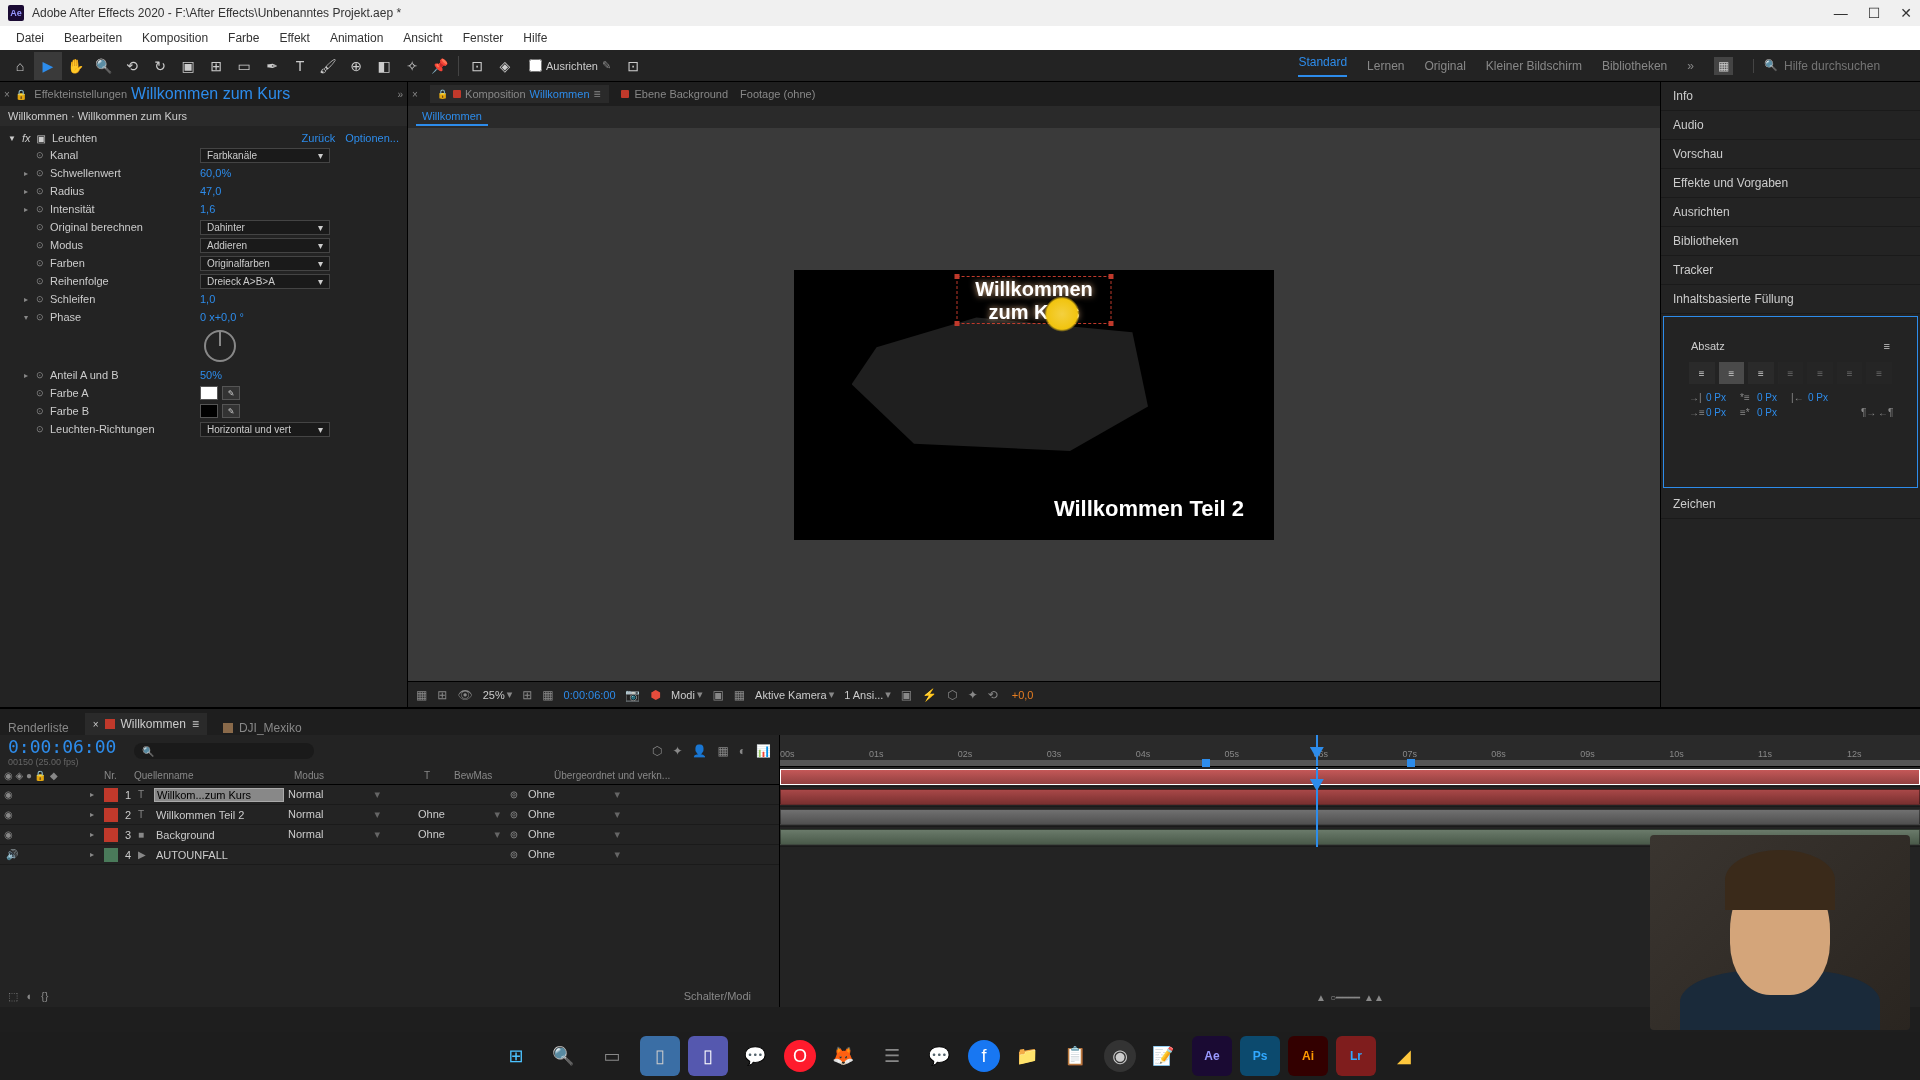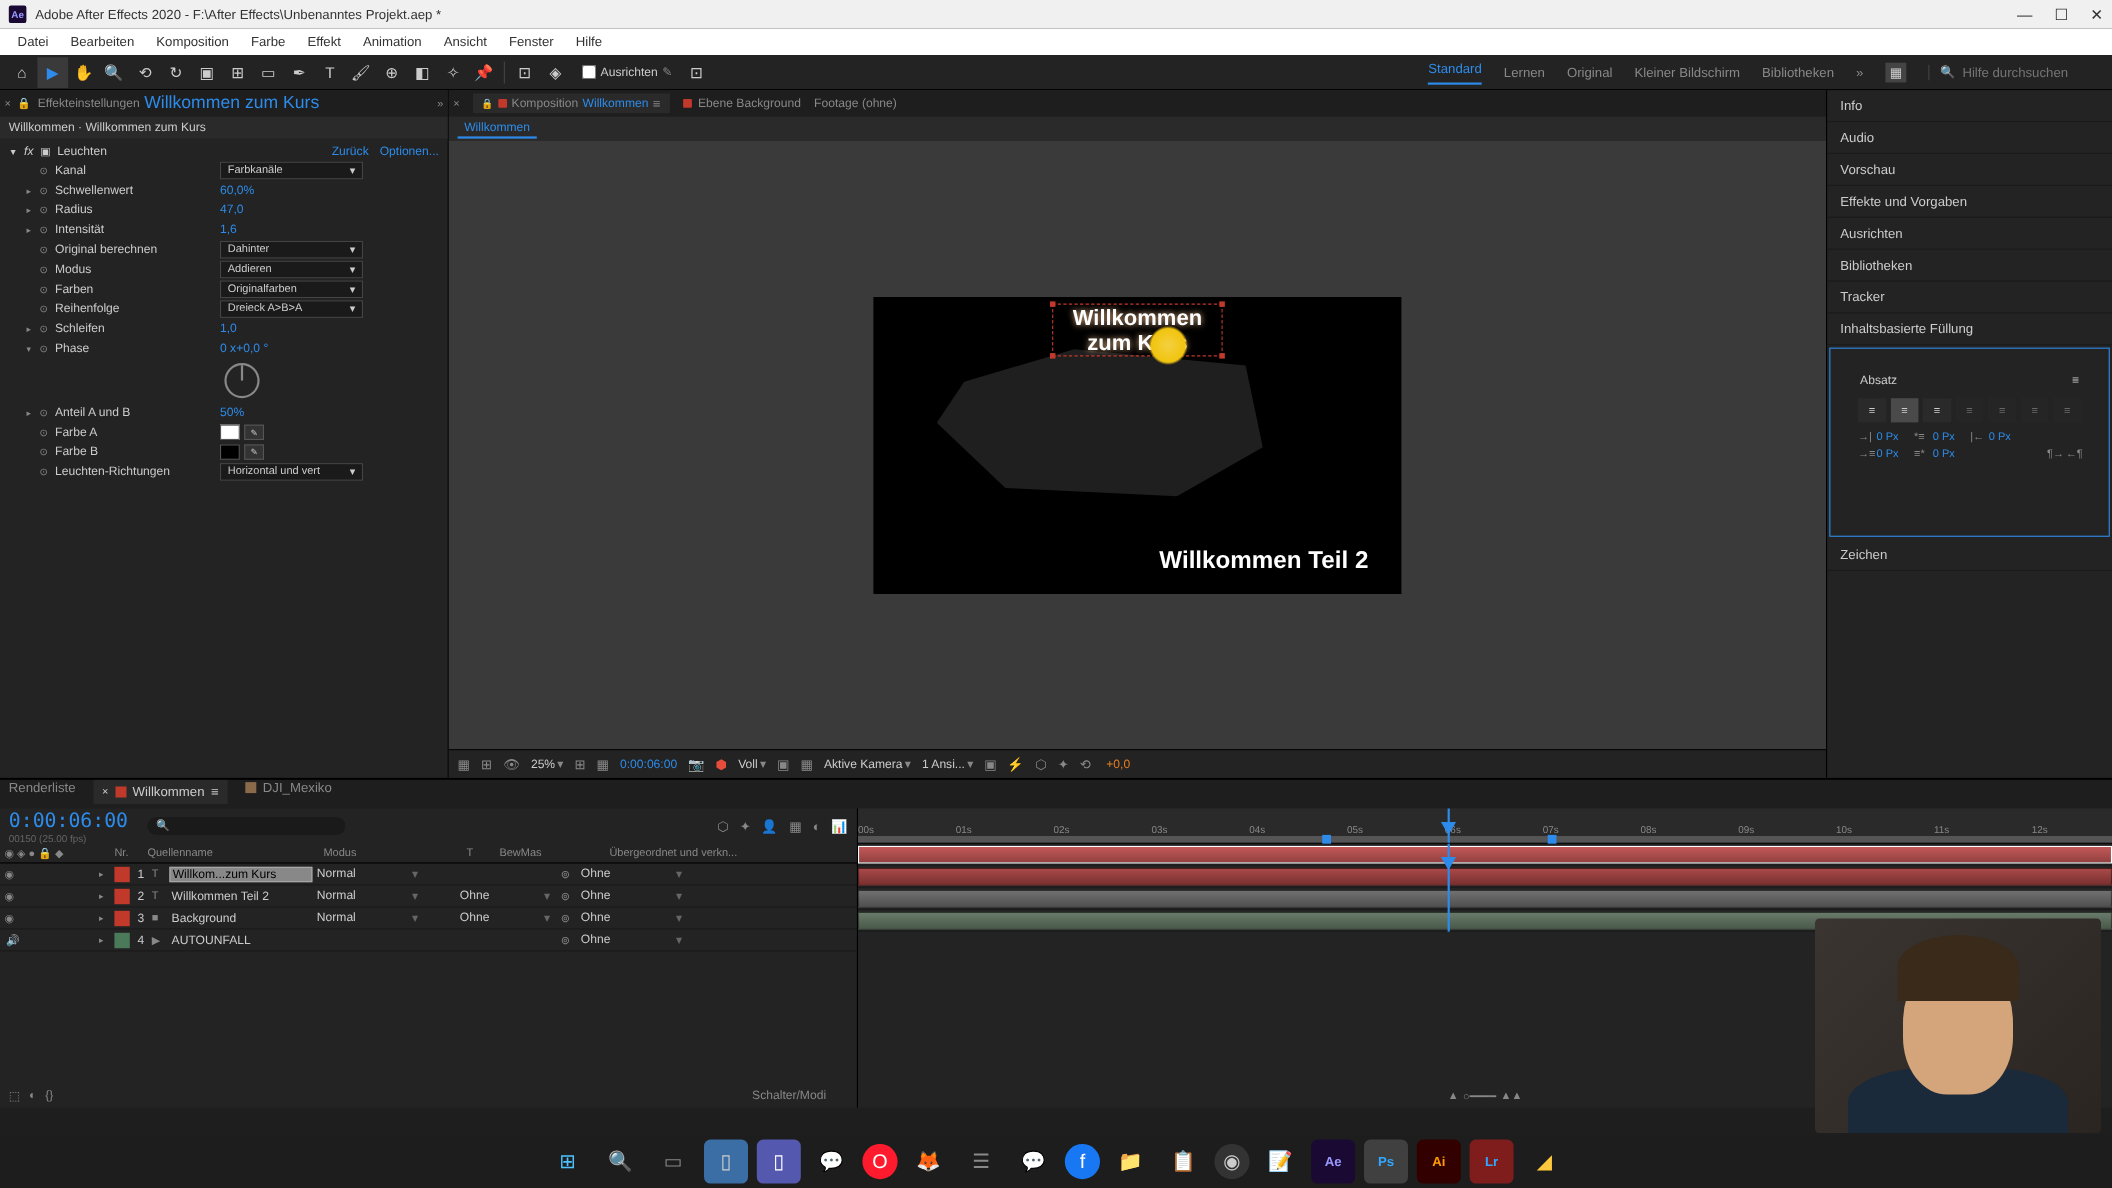--- a/index.html
+++ b/index.html
@@ -100,21 +100,21 @@
 .align-row { display: flex; gap: 4px; margin-bottom: 8px; }
 .align-btn { width: 26px; height: 22px; background: #2a2a2a; display: flex; align-items: center; justify-content: center; font-size: 10px; cursor: pointer; }
 .align-btn.active { background: #4a4a4a; }
 .spacing-row { display: flex; gap: 14px; margin-bottom: 4px; font-size: 10px; align-items: center; }
 .spacing-item { display: flex; align-items: center; gap: 3px; }
 .spacing-ico { color: #888; width: 14px; }
 .spacing-val { color: #2d8ceb; }
 
 
 .timeline { height: 300px; background: #1e1e1e; border-top: 2px solid #000; display: flex; flex-direction: column; }
-.timeline-tabs { height: 26px; display: flex; align-items: flex-start; background: #1e1e1e; padding: 0 8px; gap: 16px; }
+.timeline-tabs { height: 26px; display: flex; align-items: flex-end; background: #1e1e1e; padding: 0 8px; gap: 16px; }
 .timeline-tabs .tl-tab { display: flex; align-items: center; gap: 6px; font-size: 12px; color: #888; cursor: pointer; }
 .timeline-tabs .tl-tab.active { background: #2a2a2a; padding: 4px 8px; color: #ccc; }
 .timeline-tabs .close-x { font-size: 10px; }
 .timeline-tabs .red-sq { width: 10px; height: 10px; background: #c0392b; }
 
 .timeline-body { flex: 1; display: flex; }
 .tl-left { width: 780px; background: #232323; border-right: 1px solid #000; display: flex; flex-direction: column; }
 .tl-right { flex: 1; background: #232323; position: relative; }
 
 .tl-header-row { height: 32px; display: flex; align-items: center; padding: 0 8px; gap: 8px; }
@@ -430,21 +430,21 @@
       <div class="drop">
           <span>25%</span>
           <span style="color:#888">▾</span>
         </div>
       <span class="vc-icon">⊞</span>
       <span class="vc-icon">▦</span>
       <span class="timecode">0:00:06:00</span>
       <span class="vc-icon">📷</span>
       <span class="vc-icon" style="color:#e74c3c">⬢</span>
       <div class="drop">
-          <span>Voll</span>
+          <span>Modi</span>
           <span style="color:#888">▾</span>
         </div>
       <span class="vc-icon">▣</span>
       <span class="vc-icon">▦</span>
       <div class="drop">
           <span>Aktive Kamera</span>
           <span style="color:#888">▾</span>
         </div>
       <div class="drop">
           <span>1 Ansi...</span>
@@ -738,17 +738,17 @@
   <div class="tb-icon" style="background:#ff1b2d;border-radius:50%;color:#fff;width:32px;height:32px">O</div>
   <div class="tb-icon" style="color:#ff9500">🦊</div>
   <div class="tb-icon" style="color:#888">☰</div>
   <div class="tb-icon" style="color:#a040ff">💬</div>
   <div class="tb-icon" style="background:#1877f2;color:#fff;border-radius:50%;width:32px;height:32px">f</div>
   <div class="tb-icon" style="color:#ffc83d">📁</div>
   <div class="tb-icon" style="color:#ffc83d">📋</div>
   <div class="tb-icon" style="background:#333;border-radius:50%;width:32px;height:32px">◉</div>
   <div class="tb-icon" style="color:#4cc2ff">📝</div>
   <div class="tb-icon" style="background:#1a0a33;color:#9999ff;font-size:12px;font-weight:bold">Ae</div>
-  <div class="tb-icon" style="background:#404040;color:#31a8ff;font-size:12px;font-weight:bold">Ps</div>
+  <div class="tb-icon" style="background:#0c4a6e;color:#31a8ff;font-size:12px;font-weight:bold">Ps</div>
   <div class="tb-icon" style="background:#330000;color:#ff9a00;font-size:12px;font-weight:bold">Ai</div>
   <div class="tb-icon" style="background:#7f1d1d;color:#31a8ff;font-size:12px;font-weight:bold">Lr</div>
   <div class="tb-icon" style="color:#ffc83d">◢</div>
 </div>
 
 </body></html>

